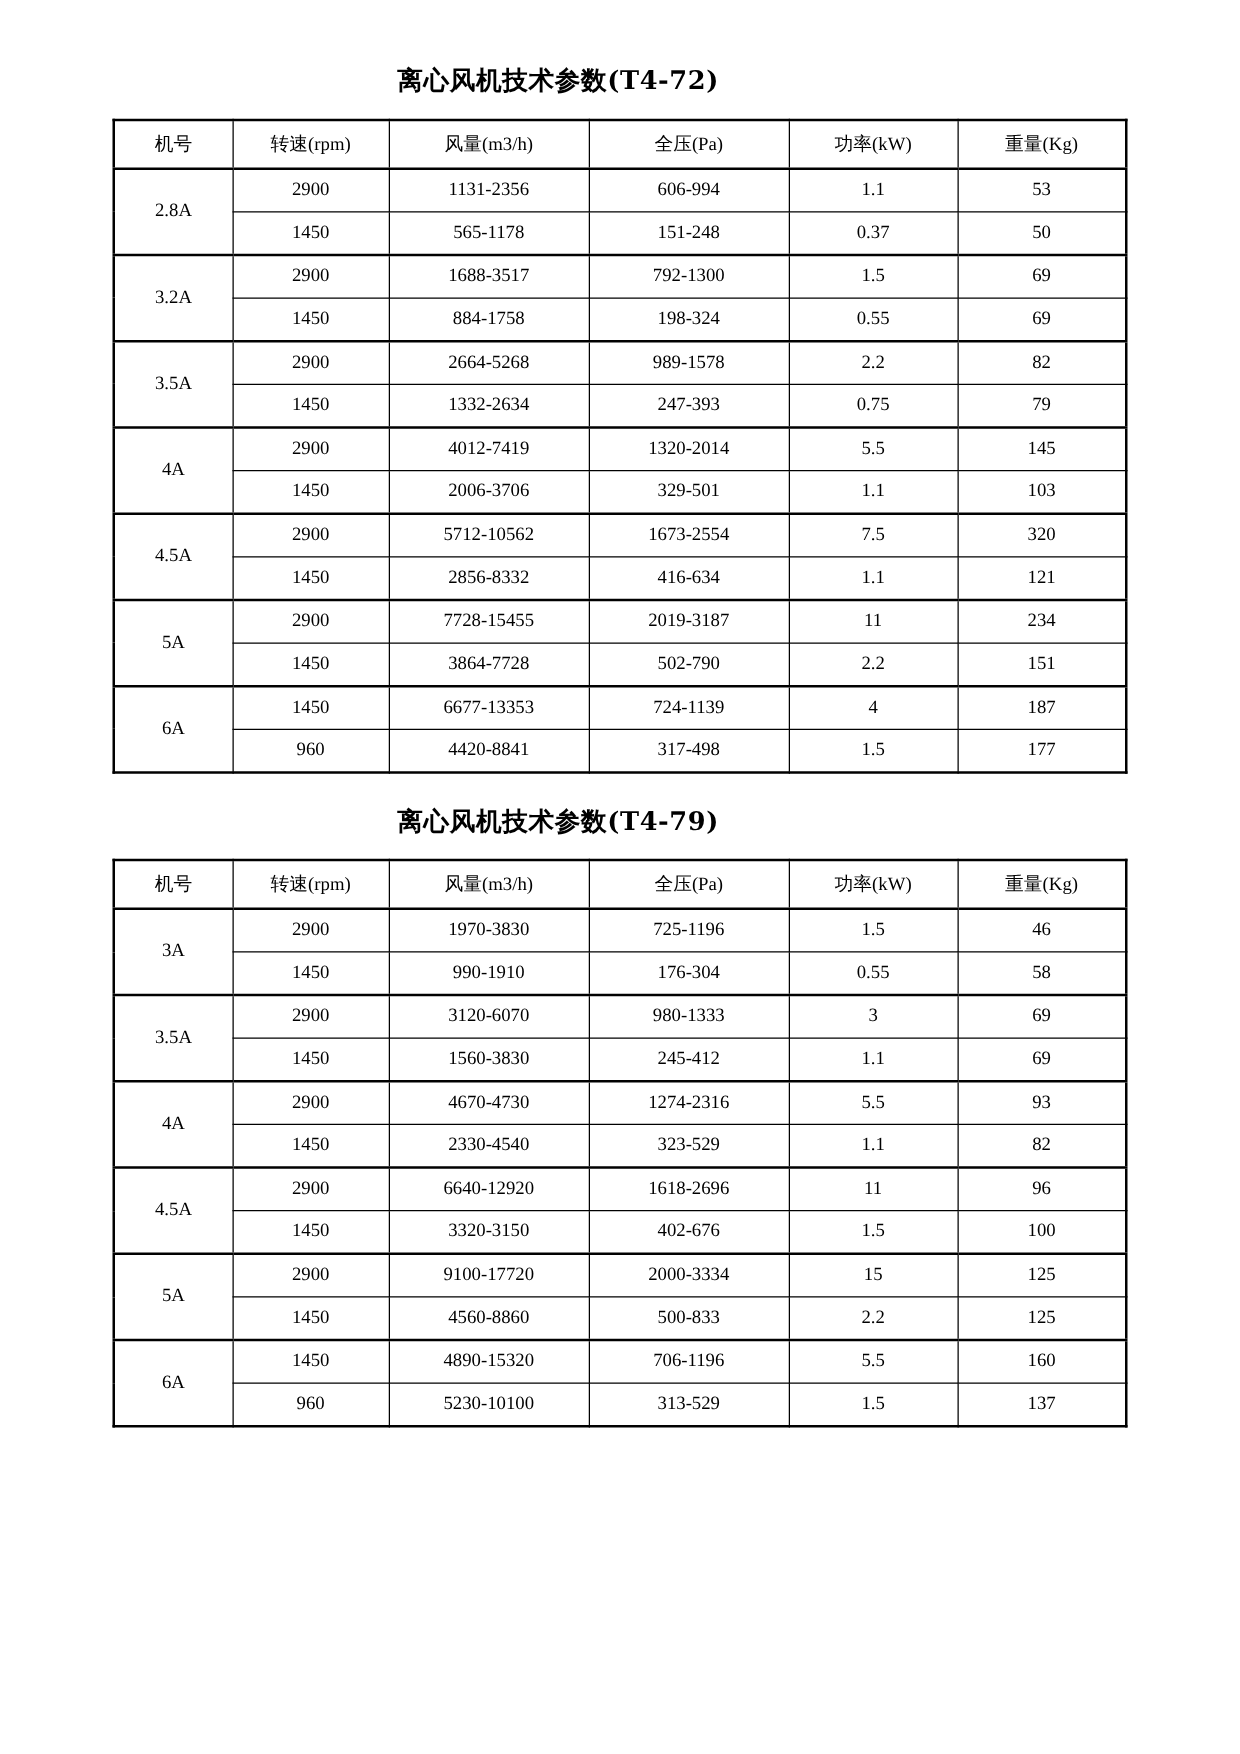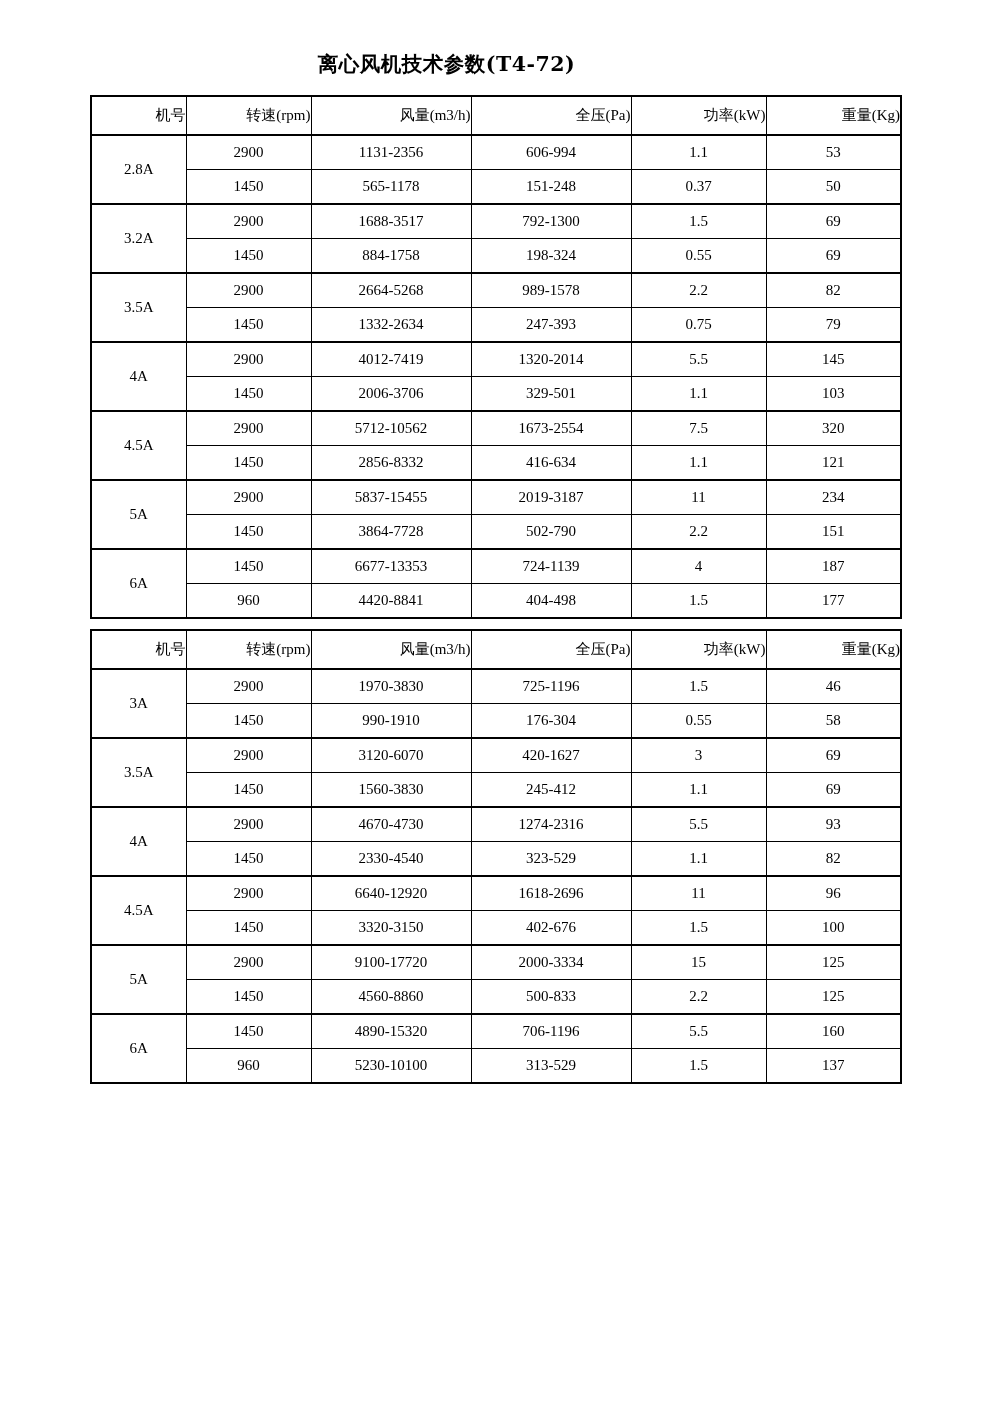--- a/index.html
+++ b/index.html
@@ -46,21 +46,20 @@
     vertical-align: middle;
     font-family: "Liberation Serif", serif;
     font-size: 15px;
     height: 33px;
     padding: 0;
     font-weight: normal;
   }
   table.spec thead th {
     height: 37px;
     font-size: 15px;
-    text-align: right;
   }
   td.model-cell {
     font-size: 15.5px;
   }
   
   col.c0 { width: 95px; }
   col.c1 { width: 125px; }
   col.c2 { width: 160px; }
   col.c3 { width: 160px; }
   col.c4 { width: 135px; }
@@ -180,21 +179,21 @@
           <td>1450</td>
           <td>2856-8332</td>
           <td>416-634</td>
           <td>1.1</td>
           <td>121</td>
         </tr>
 
         <tr class="group-start">
           <td class="model-cell" rowspan="2">5A</td>
           <td>2900</td>
-          <td>5837-15455</td>
+          <td>7728-15455</td>
           <td>2019-3187</td>
           <td>11</td>
           <td>234</td>
         </tr>
         <tr>
           <td>1450</td>
           <td>3864-7728</td>
           <td>502-790</td>
           <td>2.2</td>
           <td>151</td>
@@ -204,29 +203,30 @@
           <td class="model-cell" rowspan="2">6A</td>
           <td>1450</td>
           <td>6677-13353</td>
           <td>724-1139</td>
           <td>4</td>
           <td>187</td>
         </tr>
         <tr>
           <td>960</td>
           <td>4420-8841</td>
-          <td>404-498</td>
+          <td>317-498</td>
           <td>1.5</td>
           <td>177</td>
         </tr>
       </tbody>
     </table>
   </section>
 
   <section class="table-block block-2">
+    <h2 class="table-title">离心风机技术参数(T4-79)</h2>
     <table class="spec">
       <colgroup>
         <col class="c0">
           <col class="c1">
           <col class="c2">
           <col class="c3">
           <col class="c4">
           <col class="c5">
       </colgroup>
       <thead>
@@ -253,21 +253,21 @@
           <td>990-1910</td>
           <td>176-304</td>
           <td>0.55</td>
           <td>58</td>
         </tr>
 
         <tr class="group-start">
           <td class="model-cell" rowspan="2">3.5A</td>
           <td>2900</td>
           <td>3120-6070</td>
-          <td>420-1627</td>
+          <td>980-1333</td>
           <td>3</td>
           <td>69</td>
         </tr>
         <tr>
           <td>1450</td>
           <td>1560-3830</td>
           <td>245-412</td>
           <td>1.1</td>
           <td>69</td>
         </tr>

